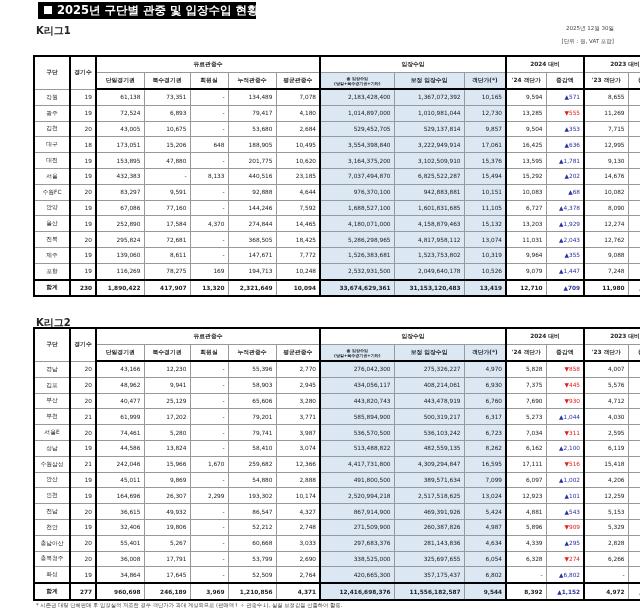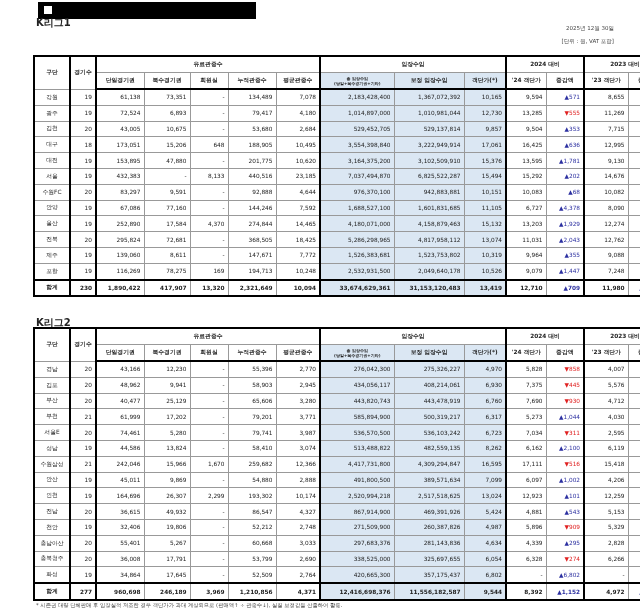--- a/index.html
+++ b/index.html
@@ -21,25 +21,25 @@
   .down{color:#e02020;}
   tr.total td{font-weight:bold;border-top:2px solid #000;}
   .br{border-right:2px solid #000;}
   table{border:2px solid #000;}
   tr.hdr2 th{border-bottom:2px solid #000;}
   .footnote{position:absolute;left:36px;top:602px;font-size:5.3px;color:#444;white-space:nowrap;}
 </style>
 </head>
 <body>
 
-<div class="title-bar"><span class="sq"></span></div>
+<div class="title-bar"><span class="sq"></span><span>2025년 구단별 관중 및 입장수입 현황</span></div>
 <div class="meta date">2025년 12월 30일</div>
 <div class="meta unit">[단위 : 원, VAT 포함]</div>
 
-<div class="section" style="top:16px;">K리그1</div>
+<div class="section" style="top:24px;">K리그1</div>
 <table id="t-k1" style="top:55px;">
     <colgroup>
       <col style="width:36px">
       <col style="width:26px">
       <col style="width:48px">
       <col style="width:46px">
       <col style="width:38px">
       <col style="width:48px">
       <col style="width:44px">
       <col style="width:74px">

